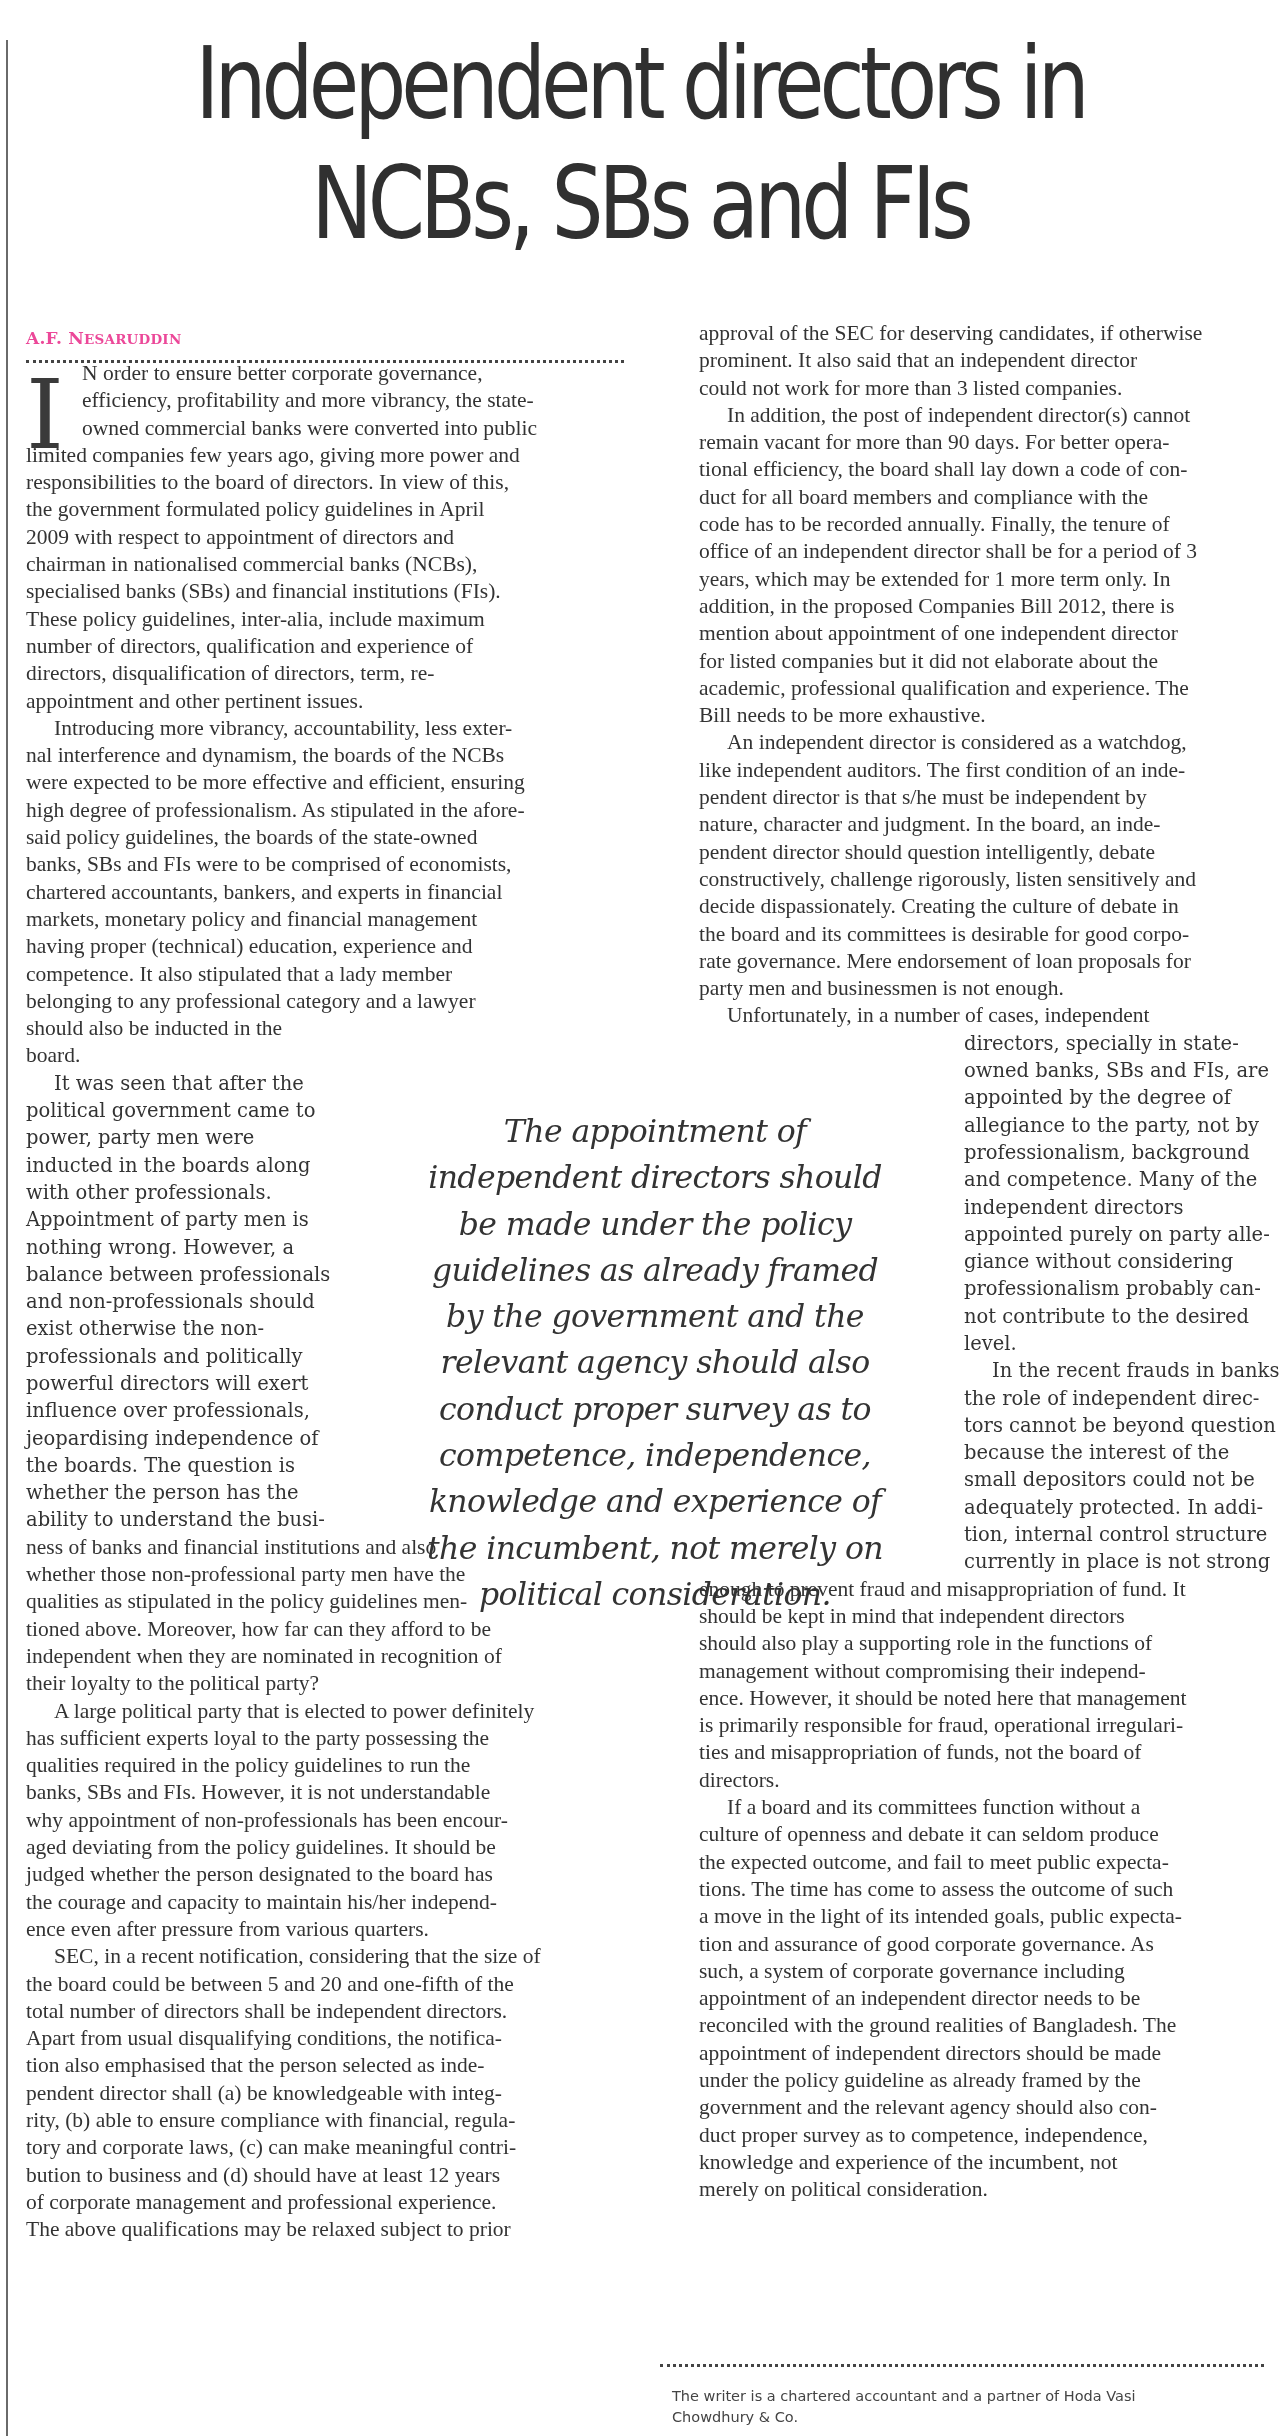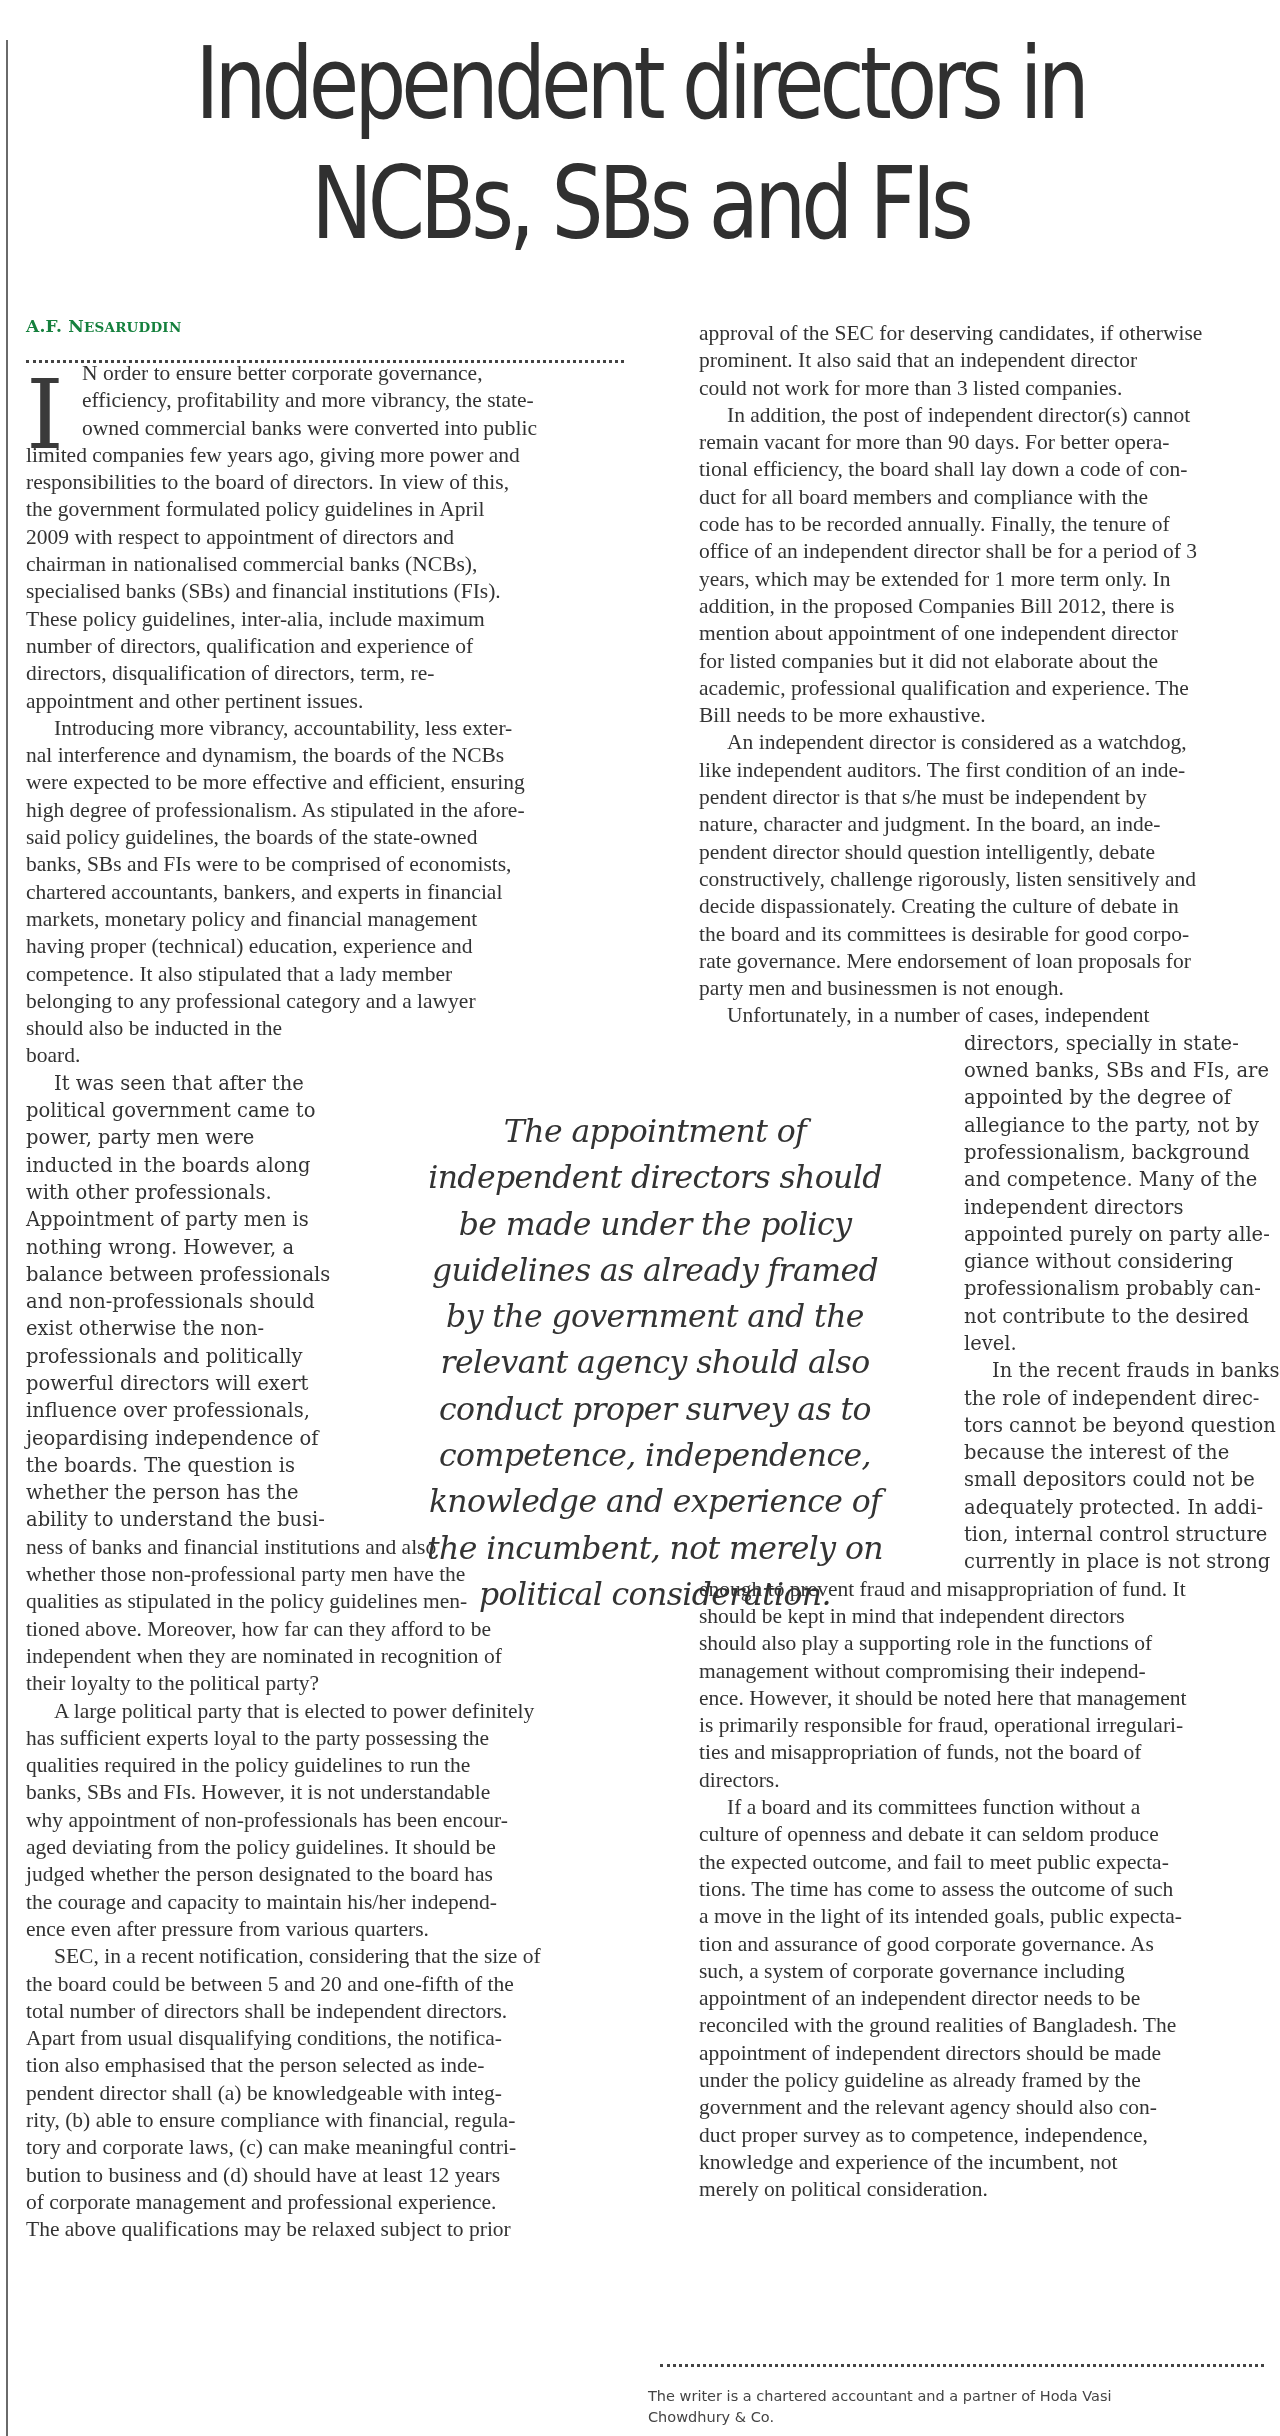--- a/index.html
+++ b/index.html
@@ -1,33 +1,33 @@
 <!DOCTYPE html>
 <html><head>
 <meta charset="utf-8">
 <style>
   html, body { margin:0; padding:0; background:#ffffff; }
   body { width:1280px; height:2436px; position:relative; overflow:hidden; color:#2e2e2e; }
   .vrule { position:absolute; left:6px; top:40px; width:2px; height:2396px; background:#6a6a6a; }
   .headline { position:absolute; left:0; top:24px; width:1280px; text-align:center;
     font-family:"DejaVu Sans", sans-serif; font-weight:normal; color:#303030;
     font-size:100px; line-height:120px; letter-spacing:-6px; transform:scaleX(0.82); transform-origin:center top; margin:0; }
-  .byline { position:absolute; left:26px; top:316px; font-family:"DejaVu Serif", serif; font-weight:bold; font-size:17px; color:#15803d; letter-spacing:0.2px;text-align:right; }
+  .byline { position:absolute; left:26px; top:328px; font-family:"DejaVu Serif", serif; font-weight:bold; font-size:17px; color:#ec4899; letter-spacing:0.2px;text-align:right; }
   .byline .sc { font-size:13.5px; }
   .dots { position:absolute; height:0; border-top:3px dotted #444; }
   .col { position:absolute; font-family:"Liberation Serif", serif; font-size:21.5px; line-height:27.3px; color:#333; text-align:left; }
   .col p { margin:0; }
   .ln { display:block; white-space:nowrap; }
   .ind { padding-left:28px; }
   .dropcap { position:absolute; left:26px; top:374px; font-family:"DejaVu Serif", serif; font-size:96px; line-height:82px; color:#3a3a3a; }
   .quote { position:absolute; left:395px; top:1108px; width:520px; text-align:center;
     font-family:"DejaVu Serif", serif; font-style:italic; font-weight:normal; font-size:31.5px; line-height:46.3px; color:#333; letter-spacing:-0.6px; }
   .quote .ln { white-space:nowrap; }
   .wrapR { font-family:"DejaVu Serif", serif; font-size:19.5px; }
-  .footer { position:absolute; left:648px; top:2386px; width:600px; font-family:"DejaVu Sans", sans-serif; font-size:14.5px; line-height:21px; color:#444; }
+  .footer { position:absolute; left:672px; top:2386px; width:600px; font-family:"DejaVu Sans", sans-serif; font-size:14.5px; line-height:21px; color:#444; }
 </style>
 </head>
 <body>
 
 <div class="vrule"></div>
 
 <h1 class="headline">
   <span class="ln">Independent directors in</span>
   <span class="ln">NCBs, SBs and FIs</span>
 </h1>

